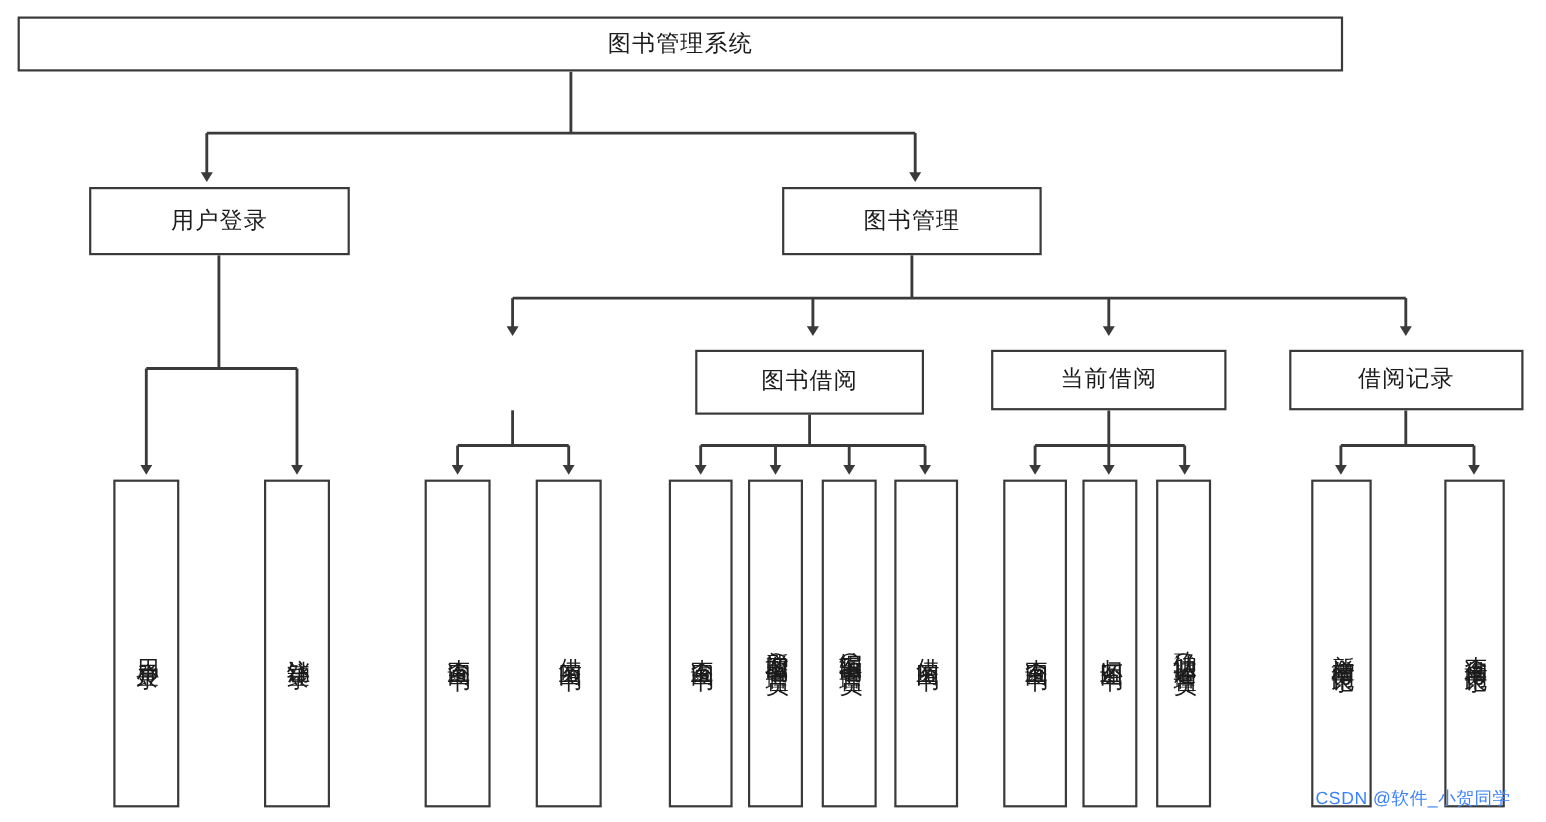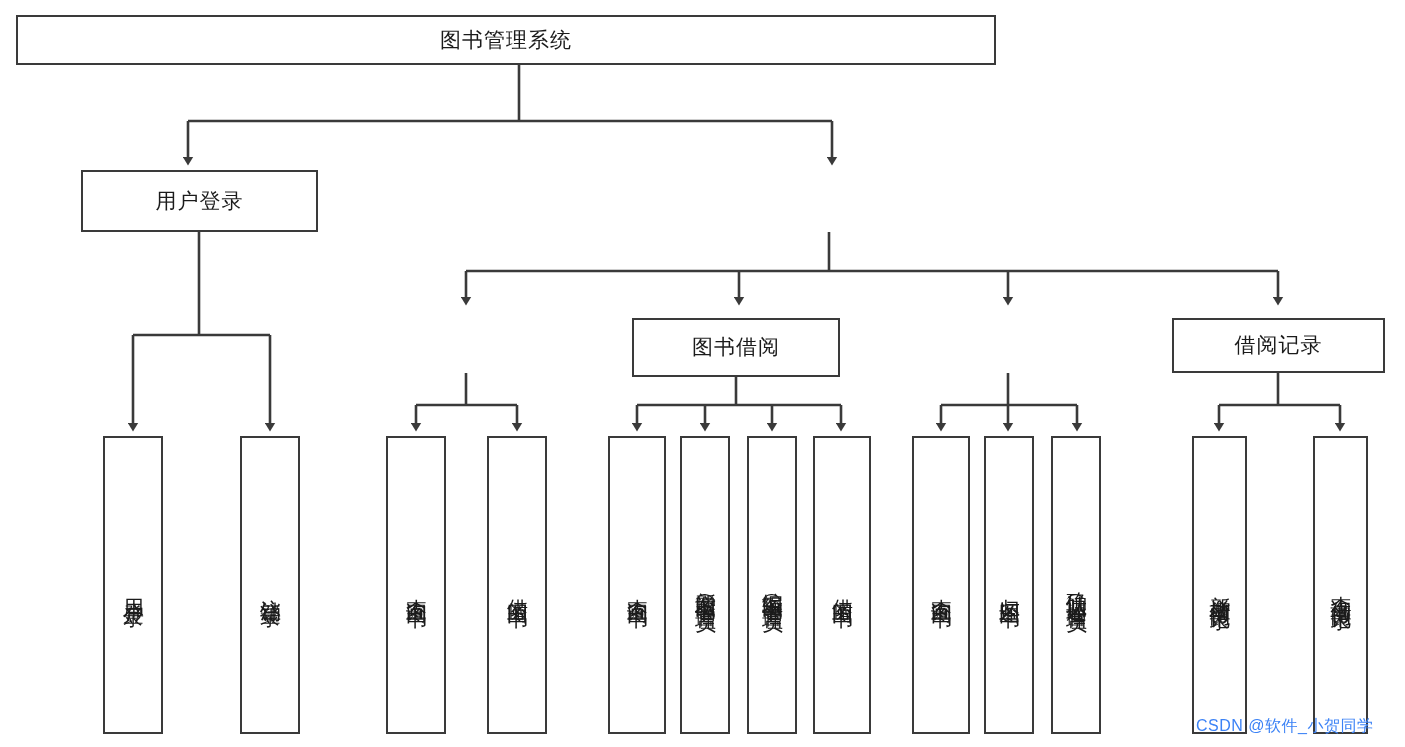--- a/index.html
+++ b/index.html
@@ -111,34 +111,40 @@
       <path d="M1008,405 L1008,424" marker-end="url(#arrow)"></path>
       <path d="M1077,405 L1077,424" marker-end="url(#arrow)"></path>
 
       <path d="M1278,373 L1278,405"></path>
       <path d="M1219,405 L1340,405"></path>
       <path d="M1219,405 L1219,424" marker-end="url(#arrow)"></path>
       <path d="M1340,405 L1340,424" marker-end="url(#arrow)"></path>
     </g>
   </svg>
 
-  <div class="node horiz" style="left:16px; top:15px; width:980px; height:50px;">
+  <div class="node horiz" style="left:16px; top:15px; width:1205px; height:50px;">
     <span>图书管理系统</span>
   </div>
 
   <div class="node horiz" style="left:81px; top:170px; width:237px; height:62px;">
     <span>用户登录</span>
   </div>
 
+  <div class="node horiz" style="left:711px; top:170px; width:236px; height:62px;">
+    <span>图书管理</span>
+  </div>
 
 
   <div class="node horiz" style="left:632px; top:318px; width:208px; height:59px;">
     <span>图书借阅</span>
   </div>
 
+  <div class="node horiz" style="left:901px; top:318px; width:214px; height:55px;">
+    <span>当前借阅</span>
+  </div>
 
   <div class="node horiz" style="left:1172px; top:318px; width:213px; height:55px;justify-content:center;">
     <span>借阅记录</span>
   </div>
 
   <div class="node vert" style="left:103px; top:436px; width:60px; height:298px;">
     <span>用户登录</span>
   </div>
 
   <div class="node vert" style="left:240px; top:436px; width:60px; height:298px;">

